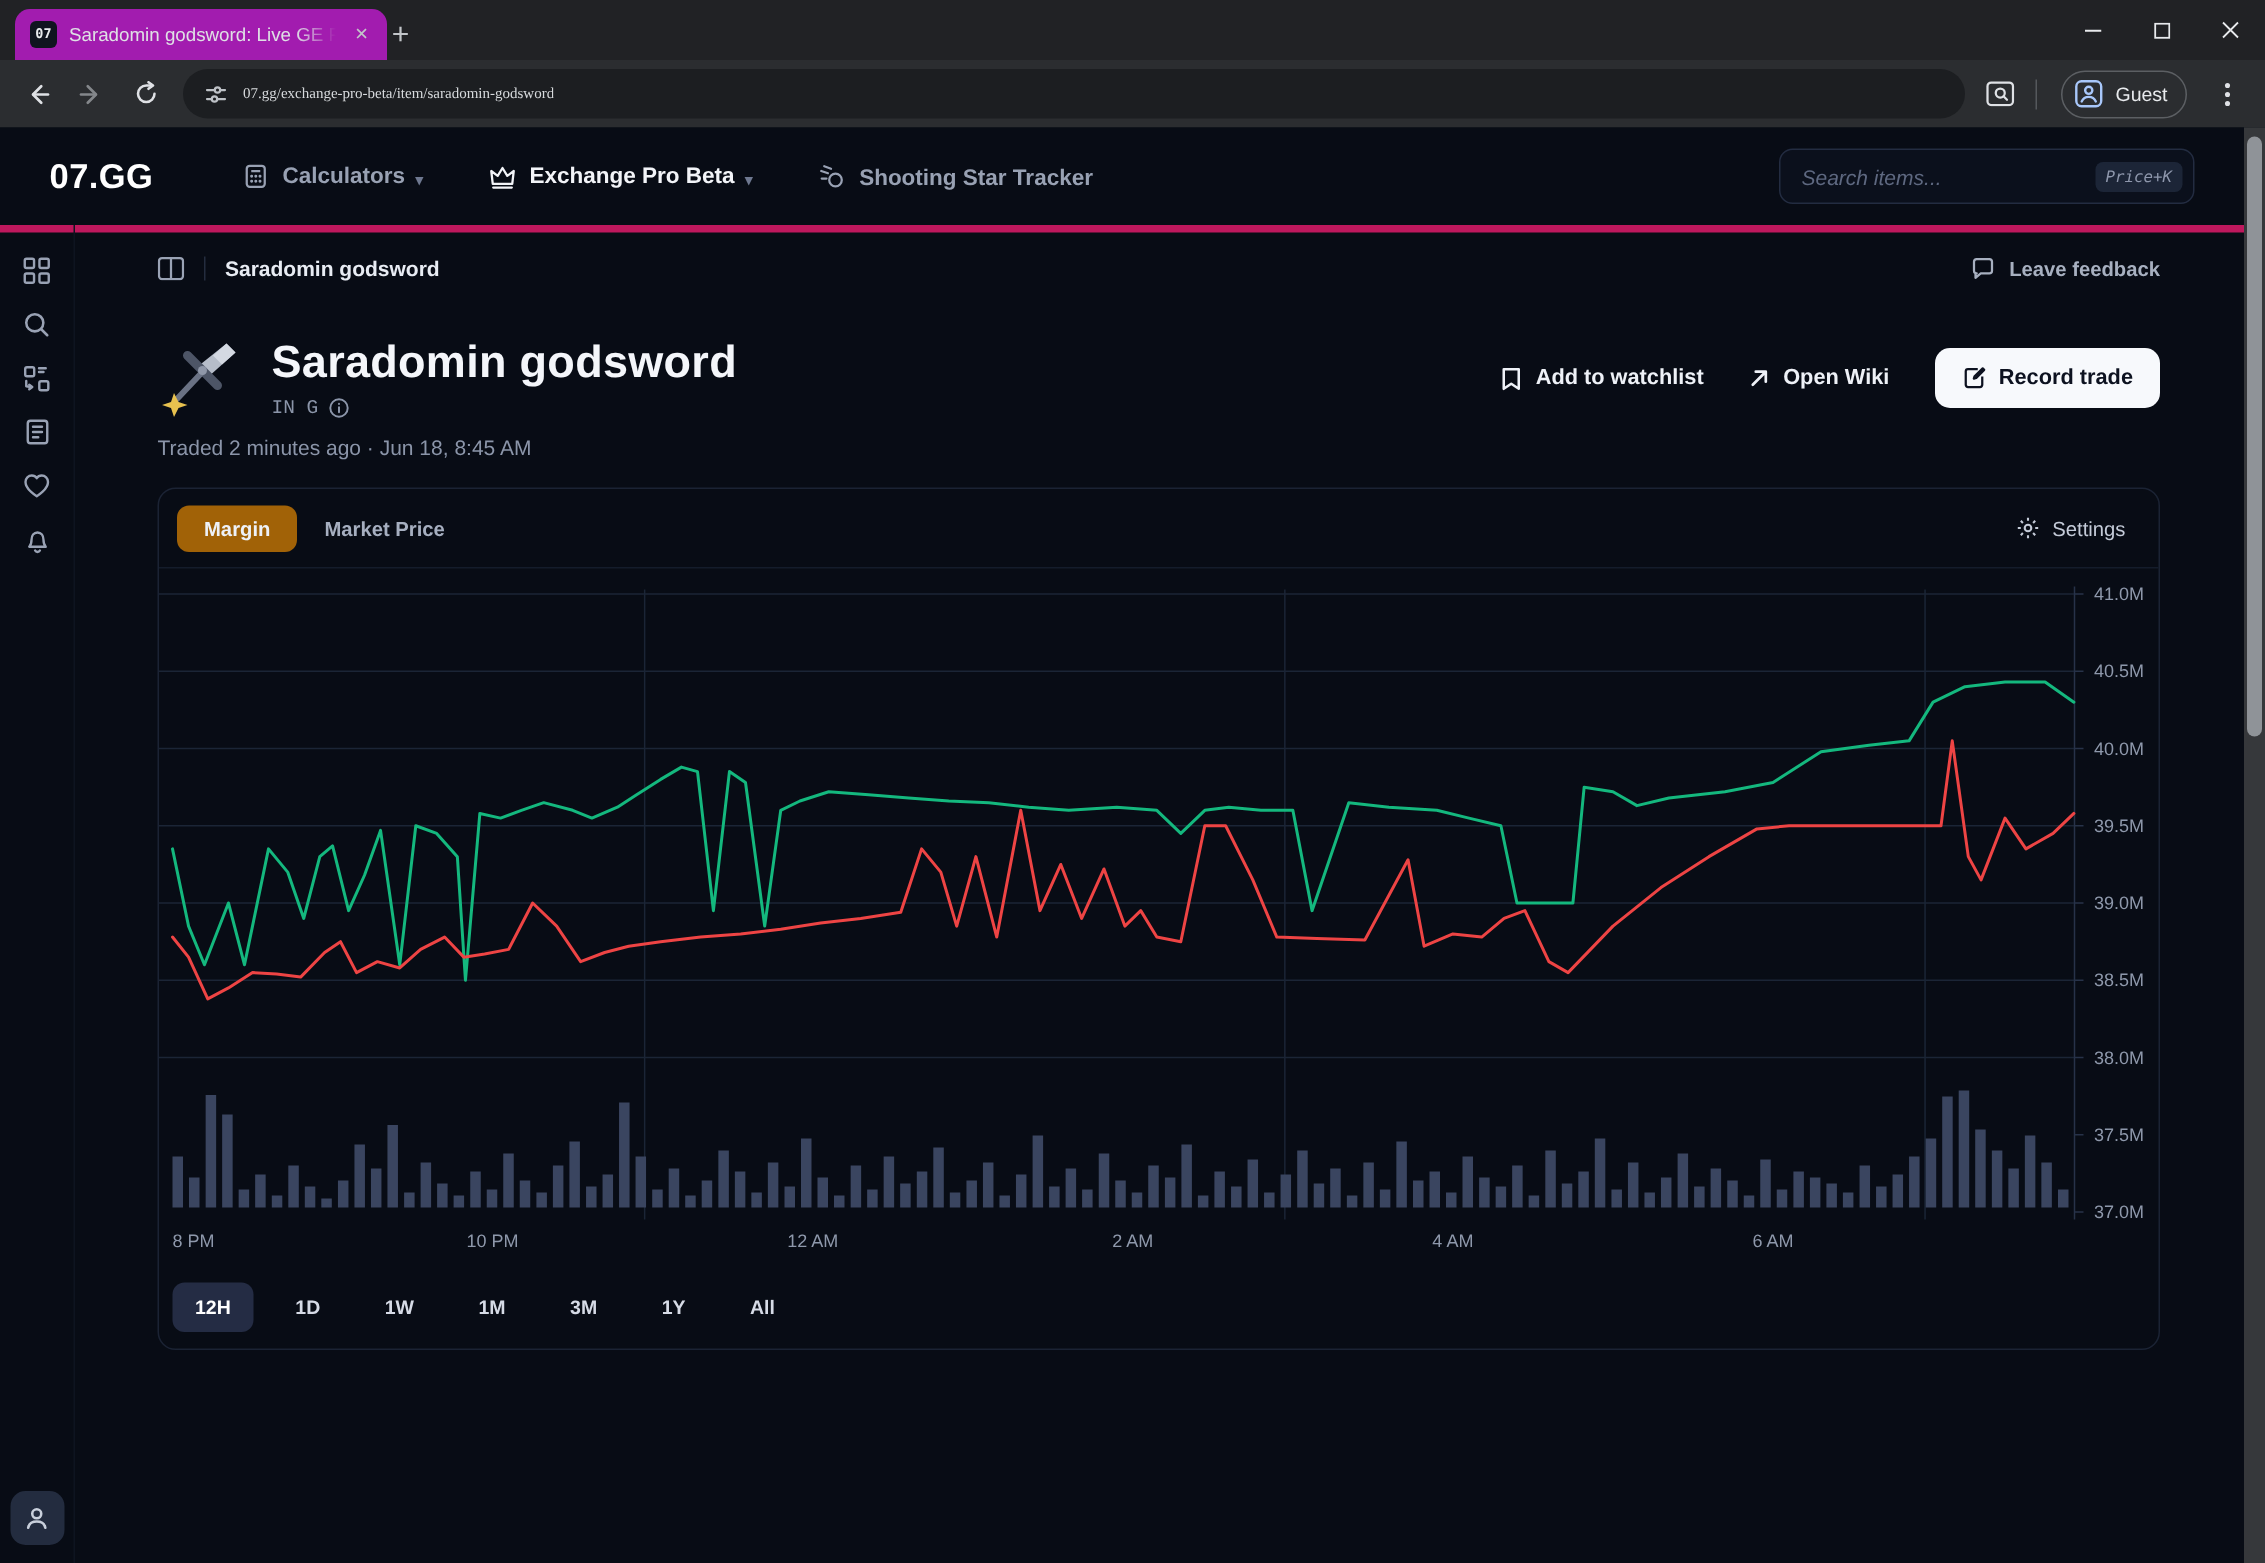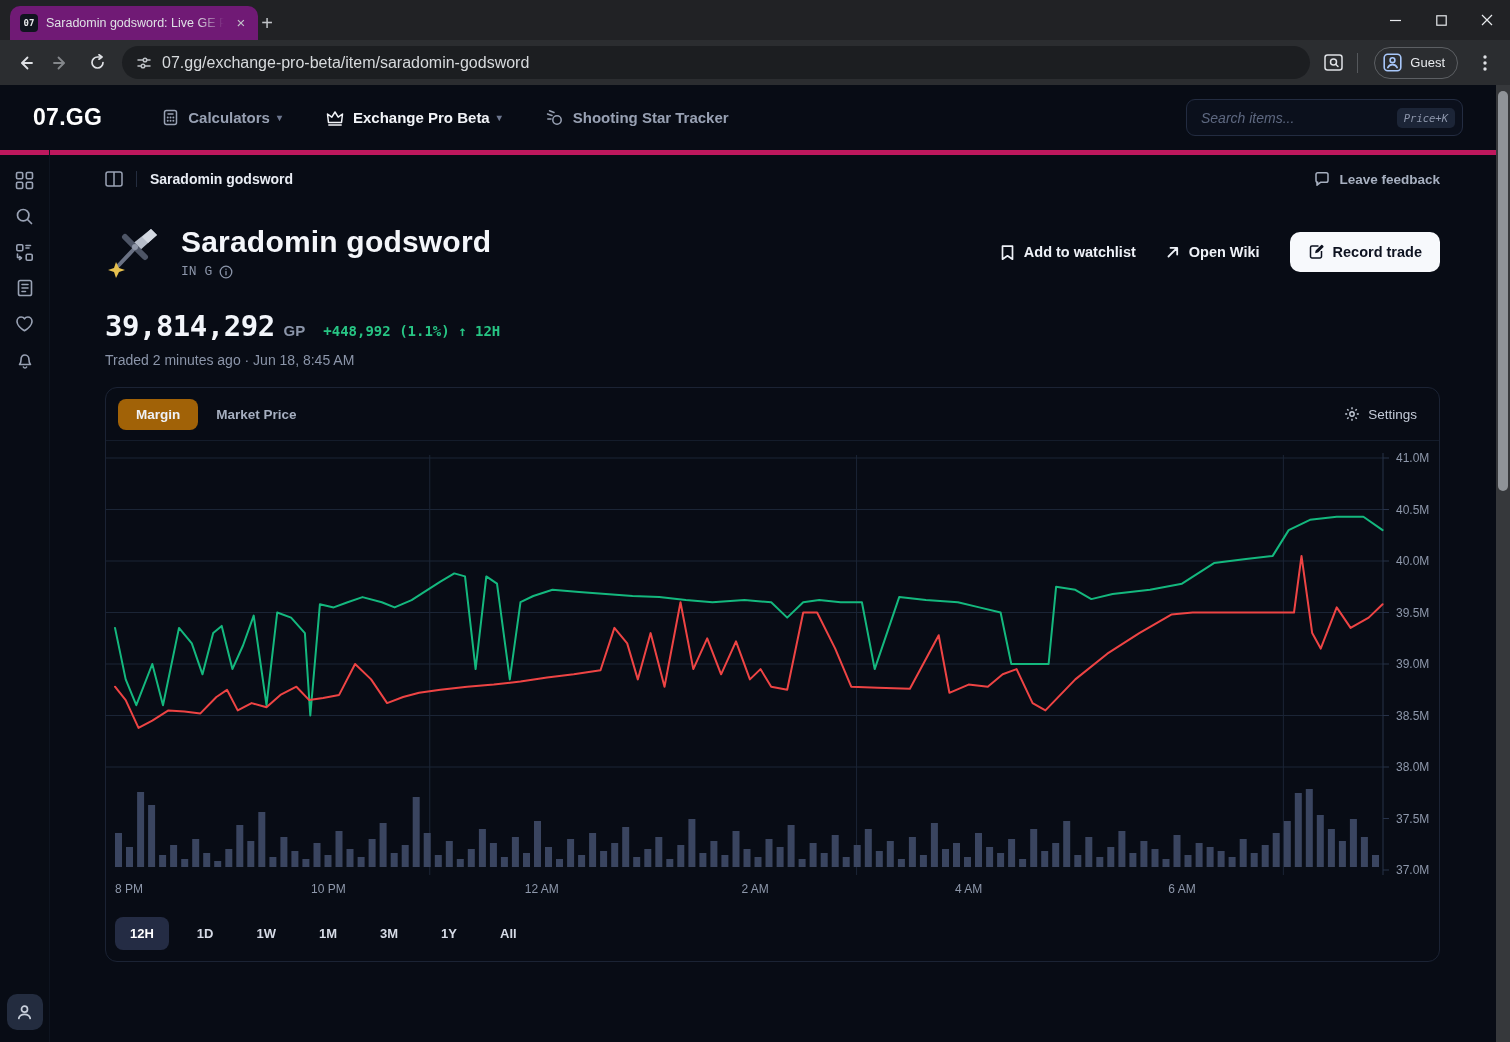--- a/index.html
+++ b/index.html
@@ -2,50 +2,50 @@
 <html><head>
 <meta charset="utf-8">
 <style>
   html,body{margin:0;padding:0;background:#000;}
   #stage{position:relative;width:1510px;height:1042px;overflow:hidden;background:#080c15;
          font-family:"Liberation Sans",sans-serif;-webkit-font-smoothing:antialiased;}
   .mono{font-family:"DejaVu Sans Mono",monospace;}
   svg{display:block}
   
   .titlebar{position:absolute;top:0;left:0;right:0;height:40px;background:#212225;}
-  .tab{position:absolute;left:10px;top:6px;width:230px;height:34px;background:#701a75;
+  .tab{position:absolute;left:10px;top:6px;width:230px;height:34px;background:#a21caf;
        border-radius:10px 10px 0 0;display:flex;align-items:center;padding:0 8px 0 10px;gap:8px;}
   .favicon{width:18px;height:18px;border-radius:4px;background:#10141f;color:#e8eaed;
        font-size:9px;font-weight:bold;display:flex;align-items:center;justify-content:center;flex:none;}
   .tabtitle{flex:1;font-size:12.5px;color:#dfe1e5;white-space:nowrap;overflow:hidden;
        -webkit-mask-image:linear-gradient(90deg,#000 85%,transparent);mask-image:linear-gradient(90deg,#000 85%,transparent);}
   .tabclose{color:#c2c5c9;font-size:15px;width:18px;height:18px;line-height:18px;text-align:center;border-radius:50%;flex:none;}
   .newtab{position:absolute;left:252px;top:8px;width:30px;height:30px;color:#c2c5c9;font-size:20px;
        display:flex;align-items:center;justify-content:center;border-radius:50%;}
   .wincontrols{position:absolute;right:0;top:0;display:flex;height:40px;}
   .winbtn{width:46px;height:40px;display:flex;align-items:center;justify-content:center;color:#e8eaed;}
   .toolbar{position:absolute;top:40px;left:0;right:0;height:45px;background:#2b2d30;
        display:flex;align-items:center;padding:0 8px;gap:2px;}
   .navbtn{width:34px;height:34px;border-radius:50%;display:flex;align-items:center;justify-content:center;color:#dfe1e5;flex:none;}
   .navbtn.dim{color:#84878b;}
   .omnibox{flex:1;height:33px;background:#1c1e21;border-radius:17px;margin:0 6px;
        display:flex;align-items:center;padding:0 14px;gap:10px;min-width:0;}
-  .urltext{font-size:16px;color:#d7dadd;white-space:nowrap;overflow:hidden;}
+  .urltext{font-size:10px;color:#d7dadd;white-space:nowrap;overflow:hidden;font-family:Liberation Serif, serif;}
   .guest{height:30px;border:1px solid #5c5f63;border-radius:16px;display:flex;align-items:center;
        gap:8px;padding:0 12px 0 8px;color:#e8eaed;font-size:13px;margin:0 8px;}
   .vdiv{width:1px;height:20px;background:#55585c;margin:0 6px;}
   
   .page{position:absolute;top:85px;left:0;width:1496px;height:957px;background:#080c15;}
   .scroll-track{position:absolute;top:85px;right:0;width:14px;height:957px;background:#36383b;}
   .scroll-thumb{position:absolute;top:6px;left:2px;width:10px;height:400px;background:#8f9398;border-radius:5px;}
   .sitenav{position:absolute;top:0;left:0;right:0;height:65px;display:flex;align-items:center;
        padding:0 33px;border-bottom:5px solid #be185d;}
   .logo{font-size:23px;font-weight:800;color:#fff;letter-spacing:.3px;}
   .navitems{display:flex;align-items:center;gap:44px;margin-left:60px;}
-  .navitem{display:flex;align-items:center;gap:9px;font-size:15px;font-weight:600;color:#98a1b3;}
+  .navitem{display:flex;align-items:flex-end;gap:9px;font-size:15px;font-weight:600;color:#98a1b3;}
   .navitem.active{color:#f2f4f8;}
   .chev{font-size:10px;color:#6e7890;margin-left:-2px;}
   .searchbox{margin-left:auto;width:254px;height:35px;border:1px solid #232c41;border-radius:9px;
        background:#0b101c;display:flex;align-items:center;padding:0 7px 0 14px;font-style:italic;}
   .searchph{font-size:14px;color:#5e6880;flex:1;}
   .kbd{background:#1c2537;border-radius:5px;padding:4px 7px;font-family:"DejaVu Sans Mono",monospace;
        font-size:10.5px;color:#8e97ac;}
   .iconbar{position:absolute;top:65px;left:0;bottom:0;width:49px;border-right:1px solid #0e1420;
        display:flex;flex-direction:column;align-items:center;padding:12px 0;gap:0;}
   .ibtn{width:36px;height:36px;display:flex;align-items:center;justify-content:center;color:#99a2b4;}
@@ -308,25 +308,20 @@
           <div class="recordbtn">
             <svg width="16" height="16" viewBox="0 0 16 16" fill="none" stroke="currentColor" stroke-width="1.5" stroke-linejoin="round">
                 <path d="M10.5 2H4a1.5 1.5 0 0 0-1.5 1.5v9A1.5 1.5 0 0 0 4 14h8a1.5 1.5 0 0 0 1.5-1.5V7"></path>
                 <path d="M13.8 1.6l1 1-5.3 5.3-1.6.5.5-1.6z" stroke-linecap="round"></path>
               </svg>
             <span>Record trade</span>
           </div>
         </div>
       </div>
 
-      <div class="pricerow">
-        <span class="pricevalue">39,814,292</span>
-        <span class="pricecur">GP</span>
-        <span class="pricechange">+448,992 (1.1%) ↑ 12H</span>
-      </div>
       <div class="tradedrow">Traded 2 minutes ago · Jun 18, 8:45 AM</div>
 
       <div class="card">
         <div class="cardhead">
           <div class="tabpill active">Margin</div>
           <div class="tabpill">Market Price</div>
           <div class="settings">
             <svg width="16" height="16" viewBox="0 0 16 16" fill="none" stroke="currentColor" stroke-width="1.4">
                 <circle cx="8" cy="8" r="2.2"></circle>
                 <path d="M8 1.2v2M8 12.8v2M1.2 8h2M12.8 8h2M3.2 3.2l1.4 1.4M11.4 11.4l1.4 1.4M12.8 3.2l-1.4 1.4M4.6 11.4l-1.4 1.4"></path>

